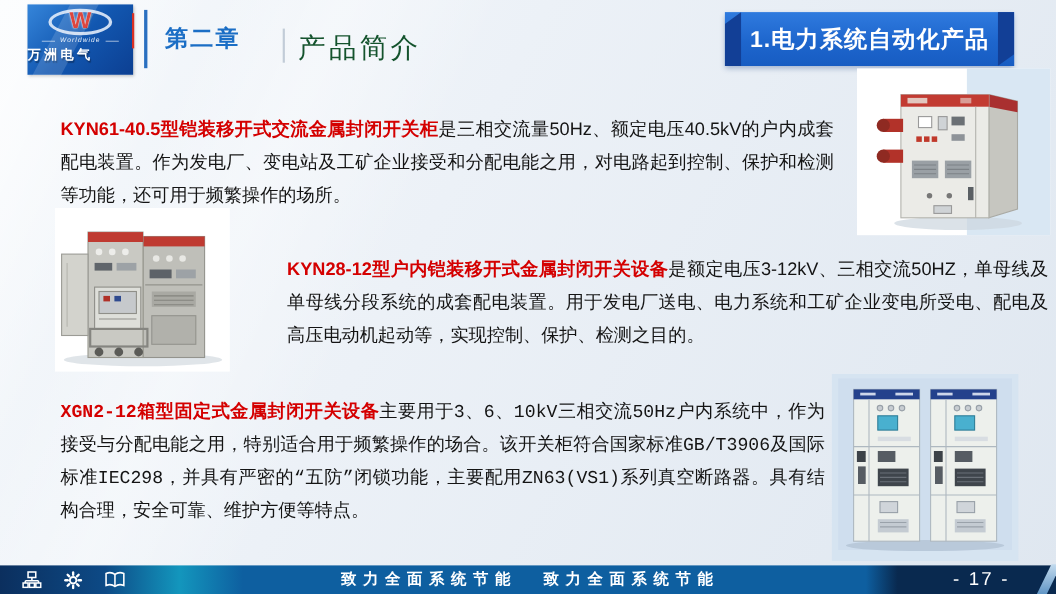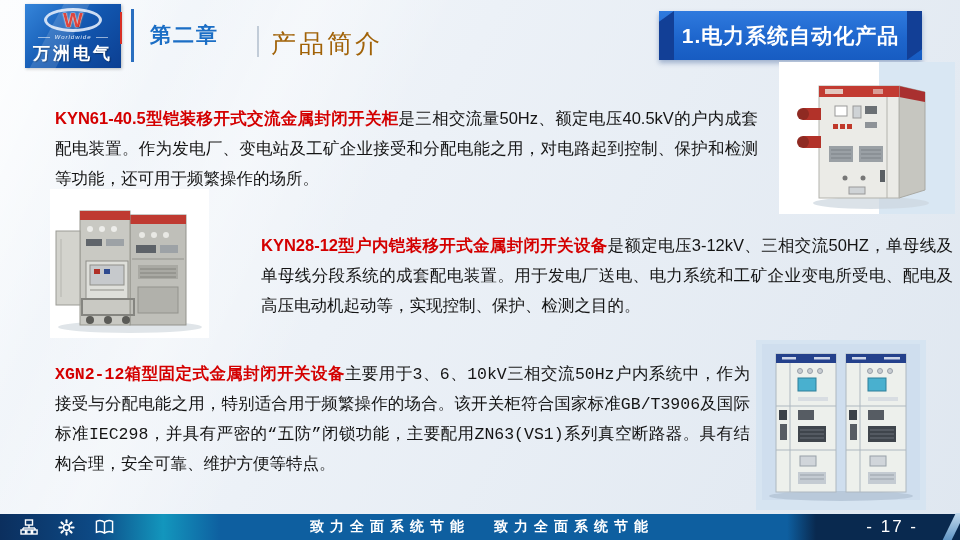--- a/index.html
+++ b/index.html
@@ -23,28 +23,28 @@
     background:rgba(255,255,255,.14); transform:skewX(-28deg); }
   .logo-redline{ position:absolute; right:-1px; top:8px; width:2px; height:32px; background:#d93025; }
   .logo-emblem{ position:relative; width:58px; height:24px; margin:4px auto 0; }
   .logo-ring{ position:absolute; inset:0; border:3px solid rgba(225,235,250,.9); border-radius:50%; }
   .logo-mark{ position:absolute; left:50%; top:50%; transform:translate(-50%,-52%);
     font-size:21px; font-weight:bold; color:#d7281f;
     text-shadow:0 0 2px #fff, 0 0 1px #fff, 1px 1px 1px rgba(0,0,0,.3); }
   .logo-brand{ display:flex; align-items:center; justify-content:center; gap:4px;
     margin-top:2px; font-size:6px; font-style:italic; color:#e9f1fb; letter-spacing:1px; }
   .logo-brand::before,.logo-brand::after{ content:""; width:12px; height:1px; background:rgba(255,255,255,.55); }
-  .logo-company{ margin-top:2px; text-align:center; font-size:17px; font-weight:bold;
+  .logo-company{ margin-top:2px; font-size:12px; font-weight:bold;
     color:#fff; letter-spacing:3px; text-shadow:1px 1px 1px rgba(0,0,0,.35); }
 
   .header-divider{ position:absolute; left:131px; top:9px; width:3px; height:53px; background:#2a6fc0; }
   .chapter-title{ position:absolute; left:150px; top:21px; font-size:21px; font-weight:bold;
     color:#1b6ec5; letter-spacing:2px; }
   .section-divider{ position:absolute; left:257px; top:26px; width:2px; height:31px; background:#c2ccd8; }
-  .section-title{ position:absolute; left:271px; top:27px; font-size:25px; color:#a16207; letter-spacing:3px; }
+  .section-title{ position:absolute; left:271px; top:27px; font-size:25px; color:#14532d; letter-spacing:3px; }
 
   .badge{ position:absolute; left:659px; top:11px; width:263px; height:49px;
     background:linear-gradient(180deg,#2f7ade 0%,#1e66cd 55%,#175cc2 100%);
     display:flex; align-items:center; justify-content:center;
     box-shadow:0 3px 5px rgba(20,60,130,.35); }
   .badge::before{ content:""; position:absolute; left:0; top:0; bottom:0; width:15px;
     background:#123f96; clip-path:polygon(100% 0,0 22%,0 100%,100% 100%); }
   .badge::after{ content:""; position:absolute; right:0; top:0; bottom:0; width:15px;
     background:#123f96; clip-path:polygon(0 0,100% 0,100% 78%,0 100%); }
   .badge-label{ position:relative; z-index:1; color:#fff; font-weight:bold; font-size:21px; letter-spacing:1px; }

